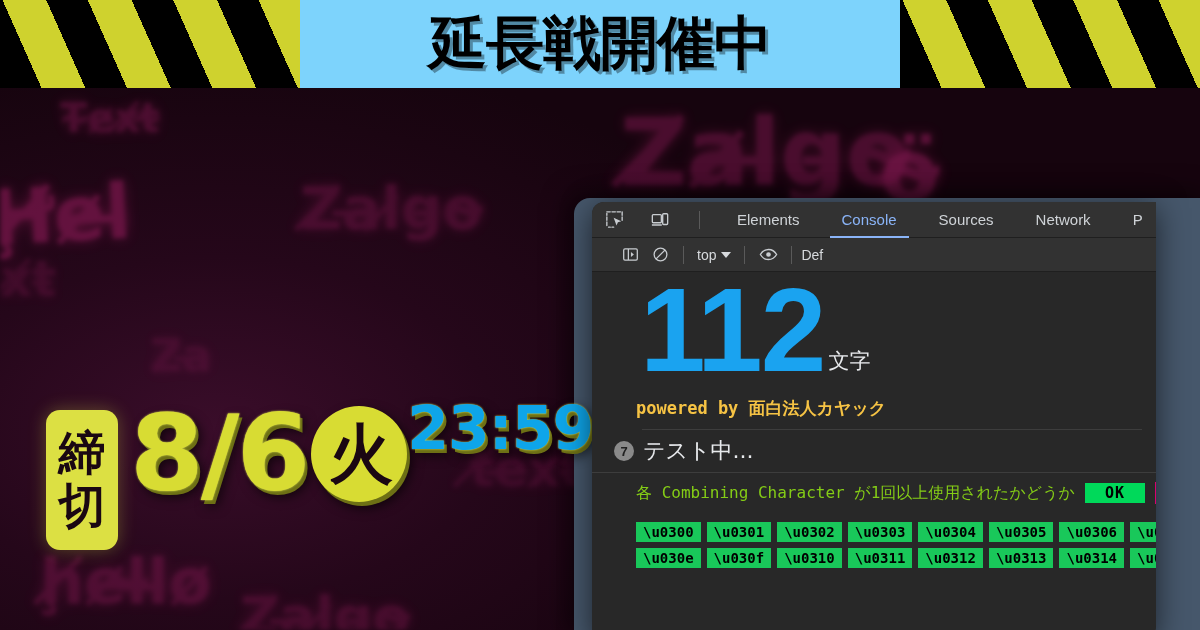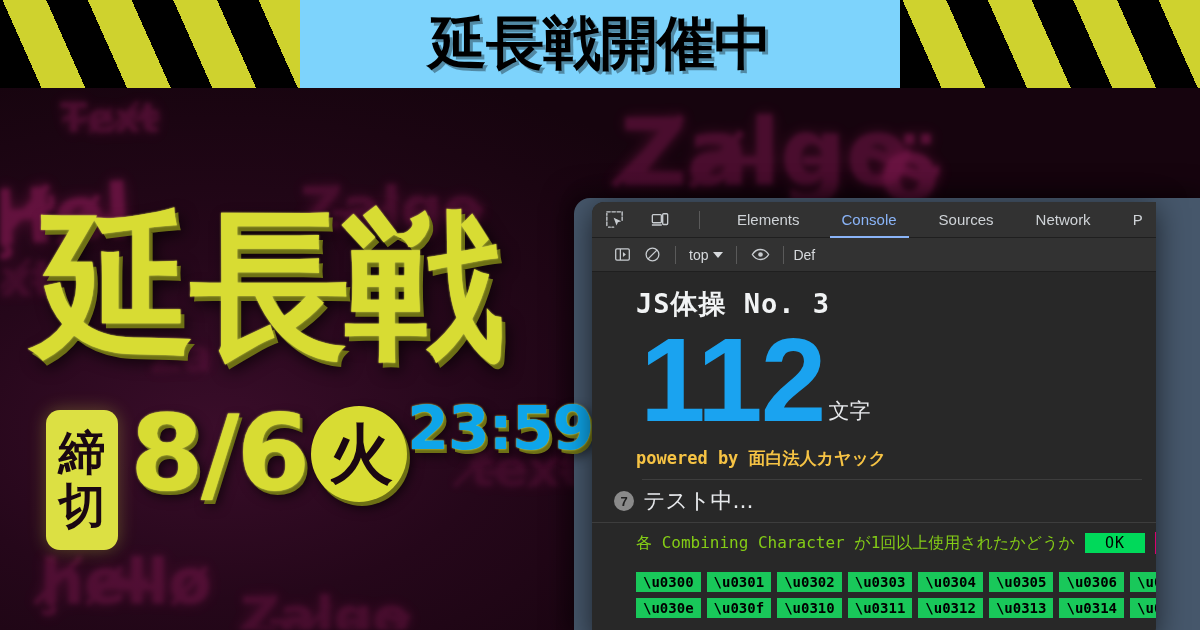--- a/index.html
+++ b/index.html
@@ -210,21 +210,21 @@
     padding: 0 12px; height: 36px; line-height: 36px;
     font-size: 15px; color: #cfd3d7; white-space: nowrap; flex: 0 0 auto;
   }
   .dt-tab.active { color: #8ab4f8; box-shadow: inset 0 -2px 0 #8ab4f8; }
 
   .dt-filterbar {
     display: flex; align-items: center;
     height: 34px;
     background: #323232;
     border-bottom: 1px solid #1f1f1f;
-    padding-left: 16px;
+    padding-left: 24px;
     gap: 2px;
   }
   .dt-ctx {
     font-size: 14px; color: #d7dadd; padding: 0 4px; white-space: nowrap;
     display: flex; align-items: center; gap: 5px;
   }
   .dt-caret {
     width: 0; height: 0;
     border-left: 5px solid transparent;
     border-right: 5px solid transparent;
@@ -305,21 +305,21 @@
     display: flex; align-items: center; gap: 10px;
     padding: 9px 0 6px 44px;
   }
   .assert-text {
     font-family: "DejaVu Sans Mono", monospace;
     font-size: 16px; color: #84cc16; white-space: nowrap; text-align: center;
   }
   .ok-badge {
     background: #00d95a; color: #000;
     font-family: "DejaVu Sans Mono", monospace;
-    font-weight: 400; font-size: 15px;
+    font-weight: 700; font-size: 15px;
     padding: 1px 20px; letter-spacing: 1px;
     flex: 0 0 auto;
   }
   .pink-badge {
     background: #d9006e;
     width: 34px; height: 22px; flex: 0 0 auto;
   }
   .chip-rows { padding: 12px 0 0 44px; }
   .chip-row { display: flex; gap: 6px; margin-bottom: 6px; white-space: nowrap; }
   .chip {
@@ -352,21 +352,20 @@
     <span class="g12">ḷ̴g̶</span>
   </div>
 
   <div class="banner">
     <div class="stripes-l"></div>
     <div class="stripes-r"></div>
     <div class="banner-title">延長戦開催中</div>
   </div>
 
 
-  <div class="headline">延長戦</div>
 
   <div class="deadline-row">
     <div class="deadline-badge">
       <span>締</span>
       <span>切</span>
     </div>
     <div class="deadline-right">
       <div class="date-line">
         <span>8/6</span>
         <span class="day-circle">火</span>
@@ -425,21 +424,20 @@
         <svg width="19" height="19" viewBox="0 0 22 22">
           <path d="M1.6 11S5 5.2 11 5.2 20.4 11 20.4 11 17 16.8 11 16.8 1.6 11 1.6 11z" stroke="currentColor" stroke-width="1.6" fill="none"></path>
           <circle cx="11" cy="11" r="2.7" fill="currentColor"></circle>
         </svg>
       </div>
       <div class="dt-sep"></div>
       <div class="dt-levels">Def</div>
     </div>
 
     <div class="dt-body">
-      <div class="js-title">JS体操  No. 3</div>
 
       <div class="count-row">
         <span class="count-num">112</span>
         <span class="count-unit">文字</span>
       </div>
 
       <div class="powered">powered by 面白法人カヤック</div>
 
       <div class="dt-divider"></div>
 

